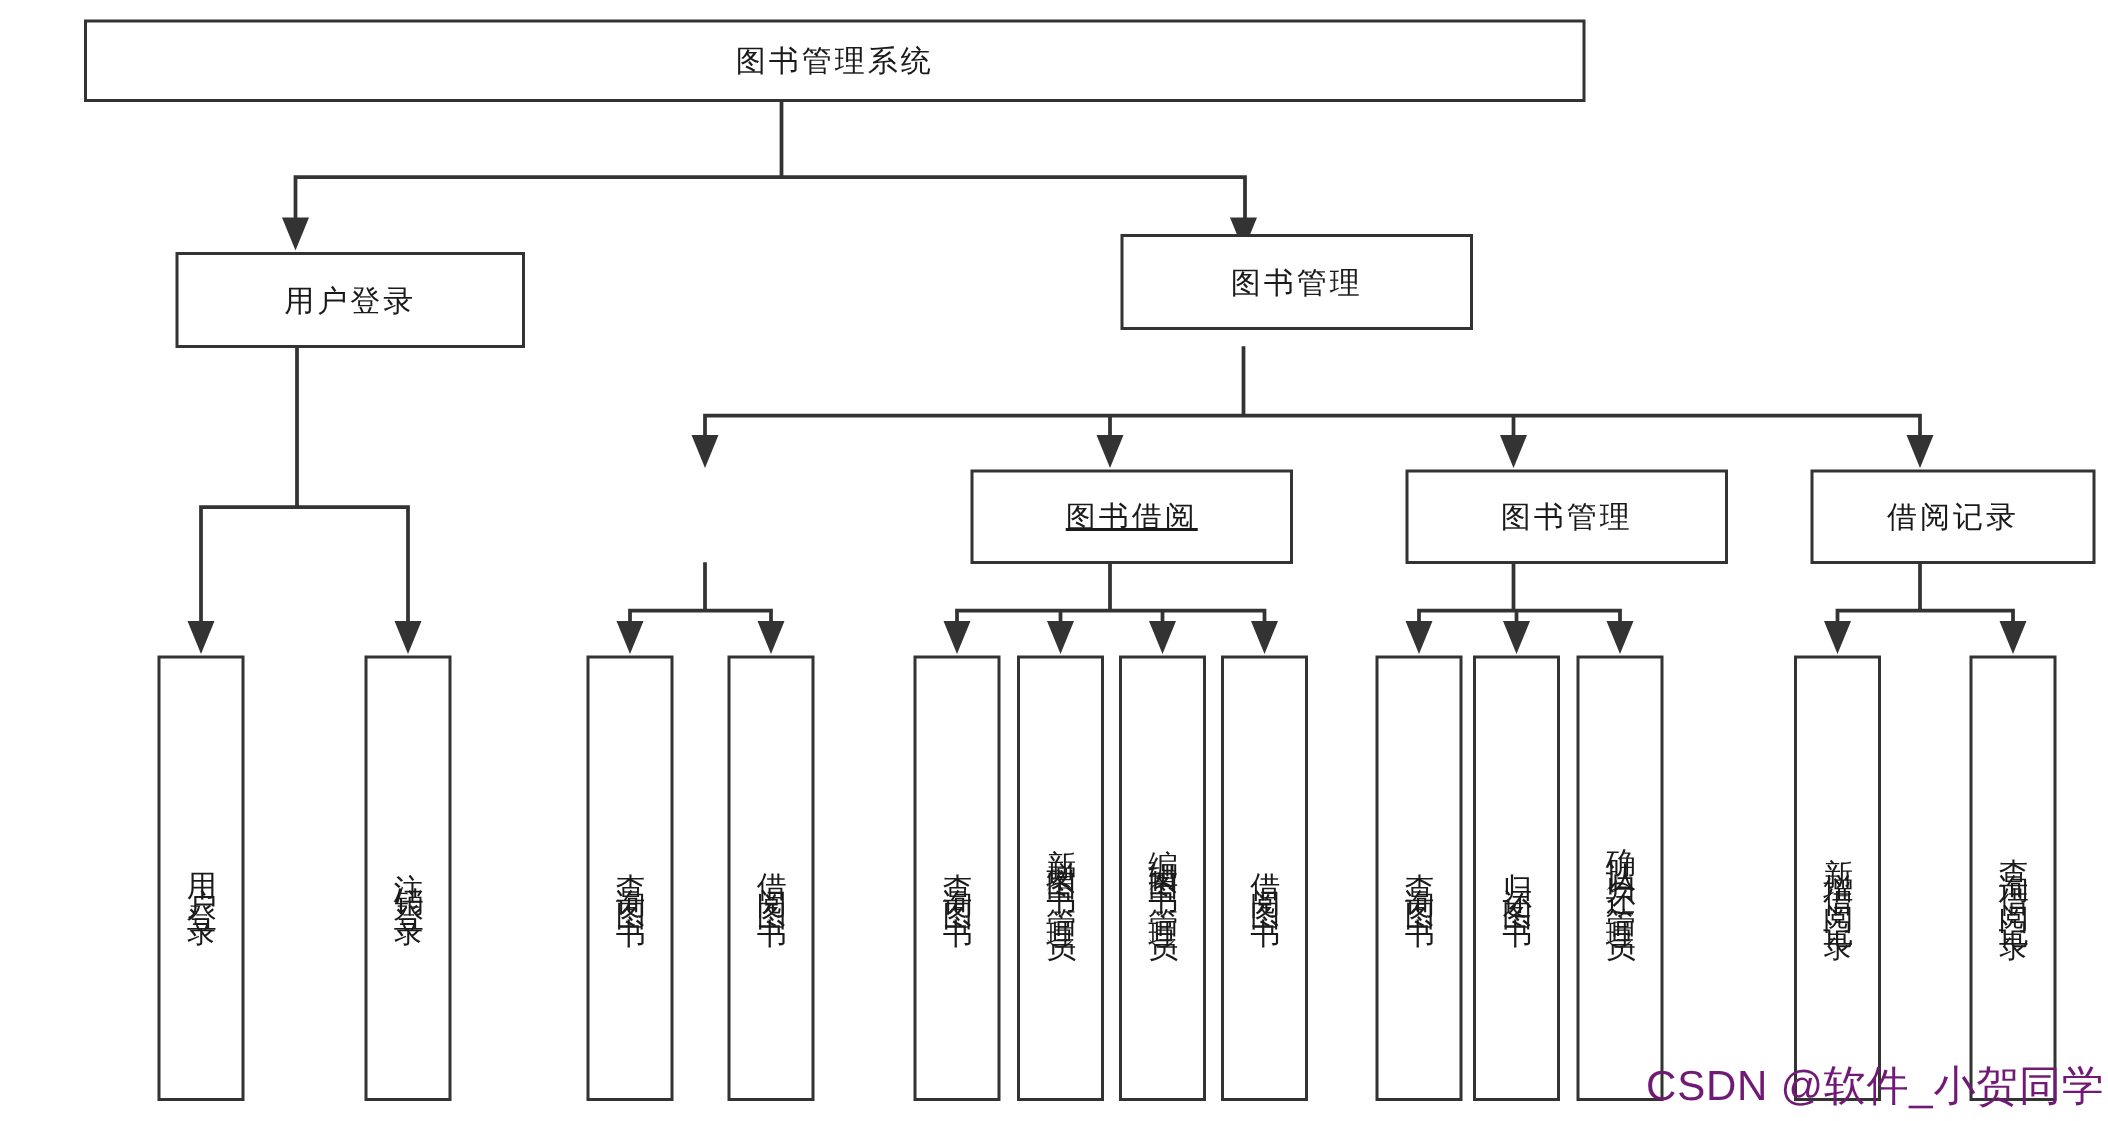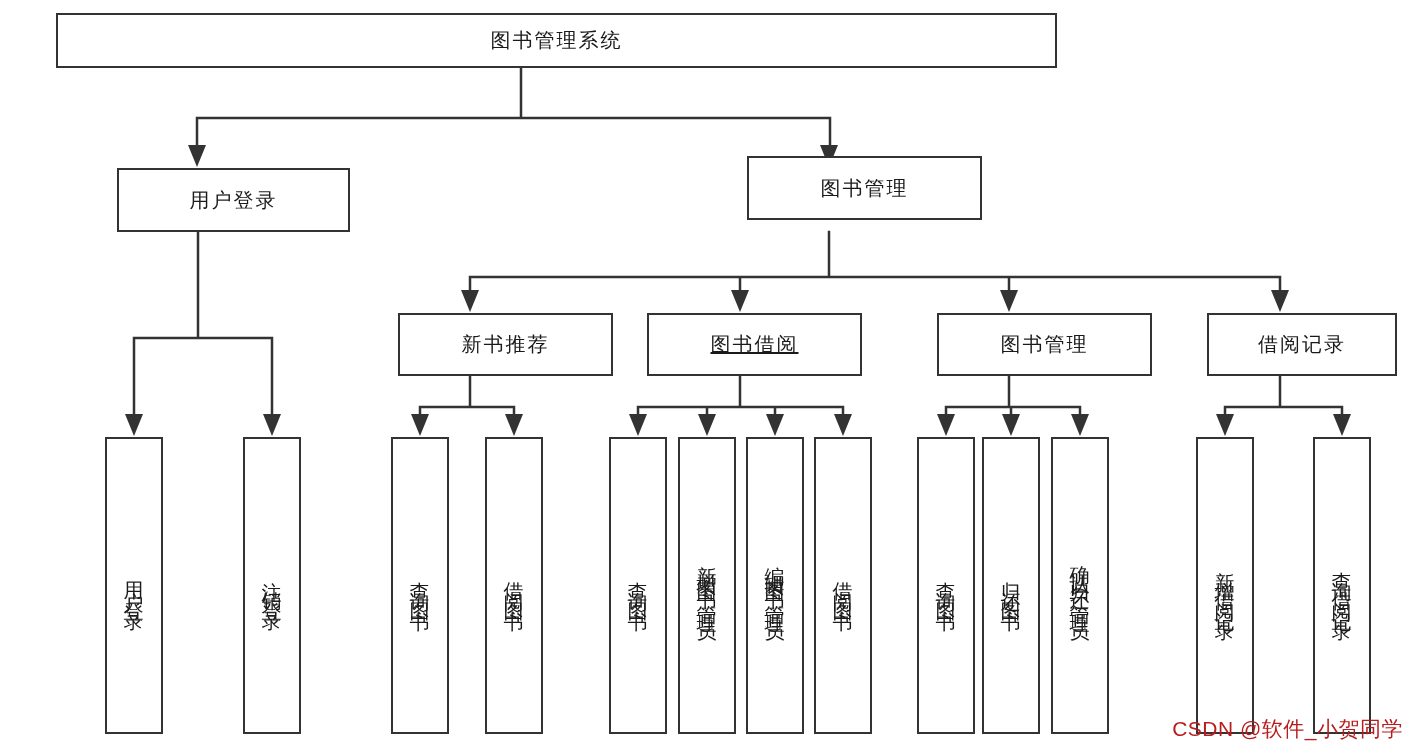--- a/index.html
+++ b/index.html
@@ -43,22 +43,22 @@
     font-size: 20px;
     line-height: 1;
     letter-spacing: 10px;
     white-space: nowrap;
   }
   .vbox-long .vlabel { letter-spacing: 8px; }
   #watermark {
     position: absolute;
     right: 2px;
     bottom: 4px;
-    font-size: 21px;
-    color: #b91c1c;
+    font-size: 28px;
+    color: #701a75;
     letter-spacing: 0.5px;
     white-space: nowrap;
   }
 </style>
 </head>
 <body>
 
 <div id="stage">
 
   <svg id="connectors" viewBox="0 0 1405 747" xmlns="http://www.w3.org/2000/svg">
@@ -108,23 +108,20 @@
     <span>图书管理系统</span>
   </div>
 
   <div class="node hbox" style="left:82px; top:168px; width:233px; height:64px;">
     <span>用户登录</span>
   </div>
   <div class="node hbox" style="left:712px; top:156px; width:235px; height:64px;align-items:center;">
     <span>图书管理</span>
   </div>
 
-  <div class="node hbox" style="left:363px; top:313px; width:215px; height:63px;">
-    <span>新书推荐</span>
-  </div>
   <div class="node hbox" style="left:612px; top:313px; width:215px; height:63px;text-decoration:underline;">
     <span>图书借阅</span>
   </div>
   <div class="node hbox" style="left:902px; top:313px; width:215px; height:63px;">
     <span>图书管理</span>
   </div>
   <div class="node hbox" style="left:1172px; top:313px; width:190px; height:63px;">
     <span>借阅记录</span>
   </div>
 

